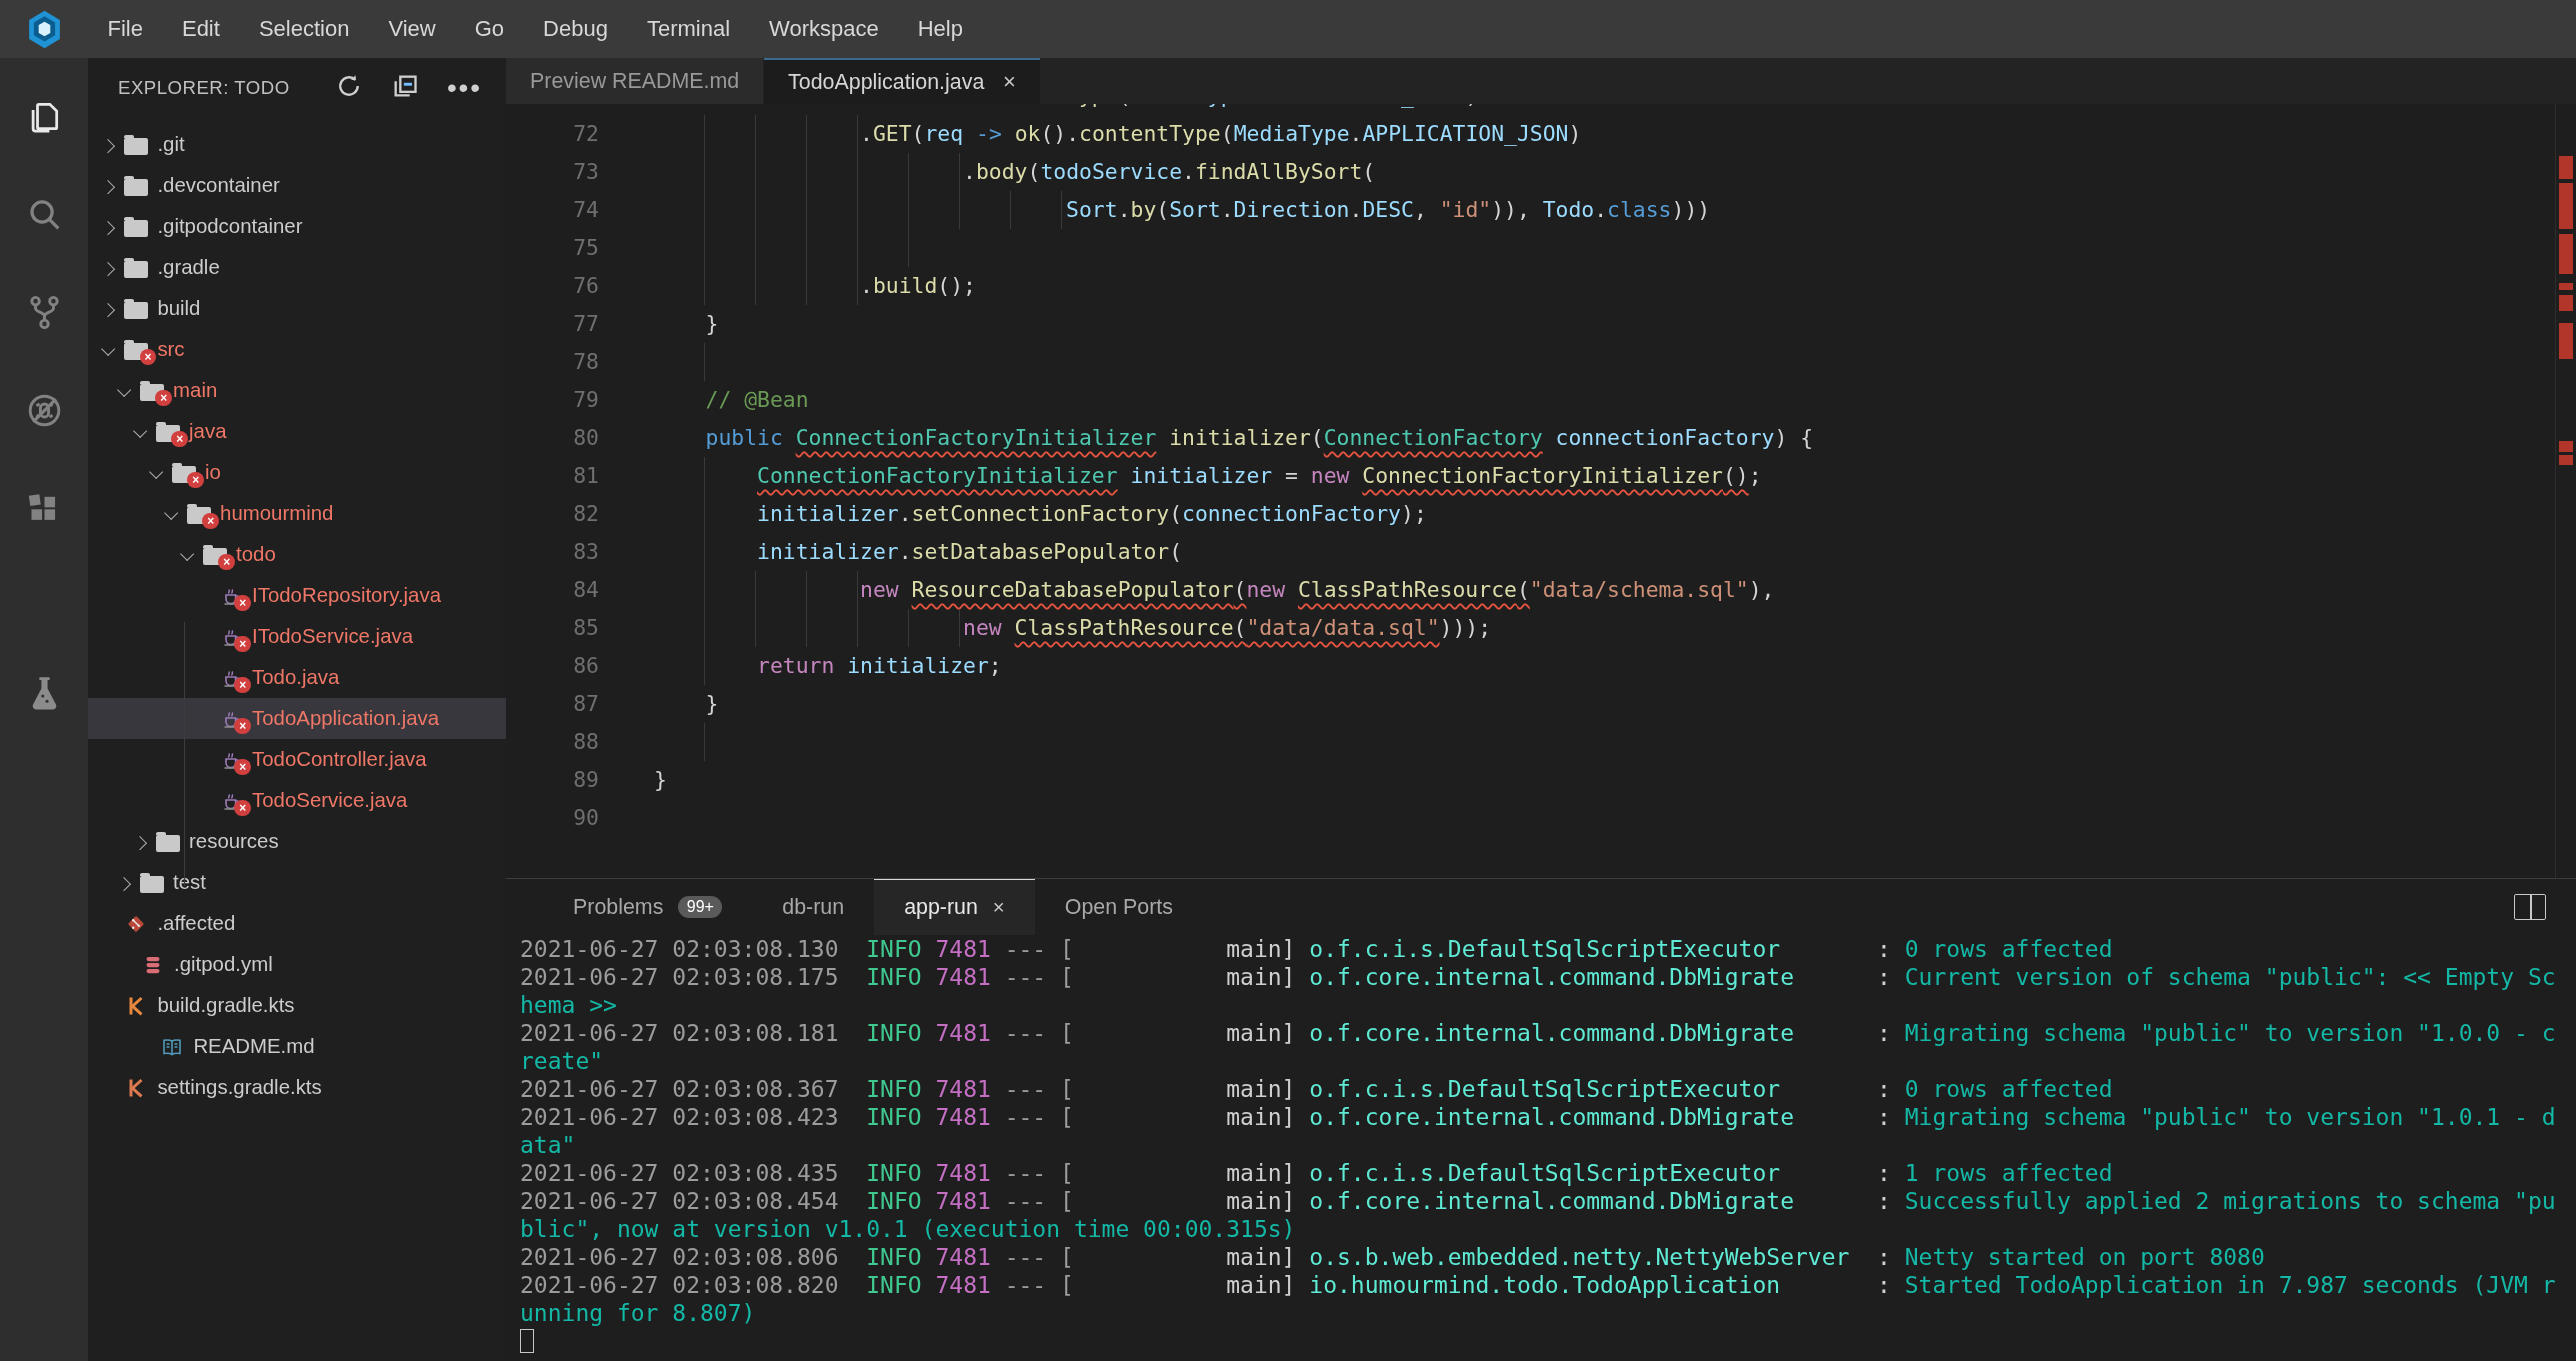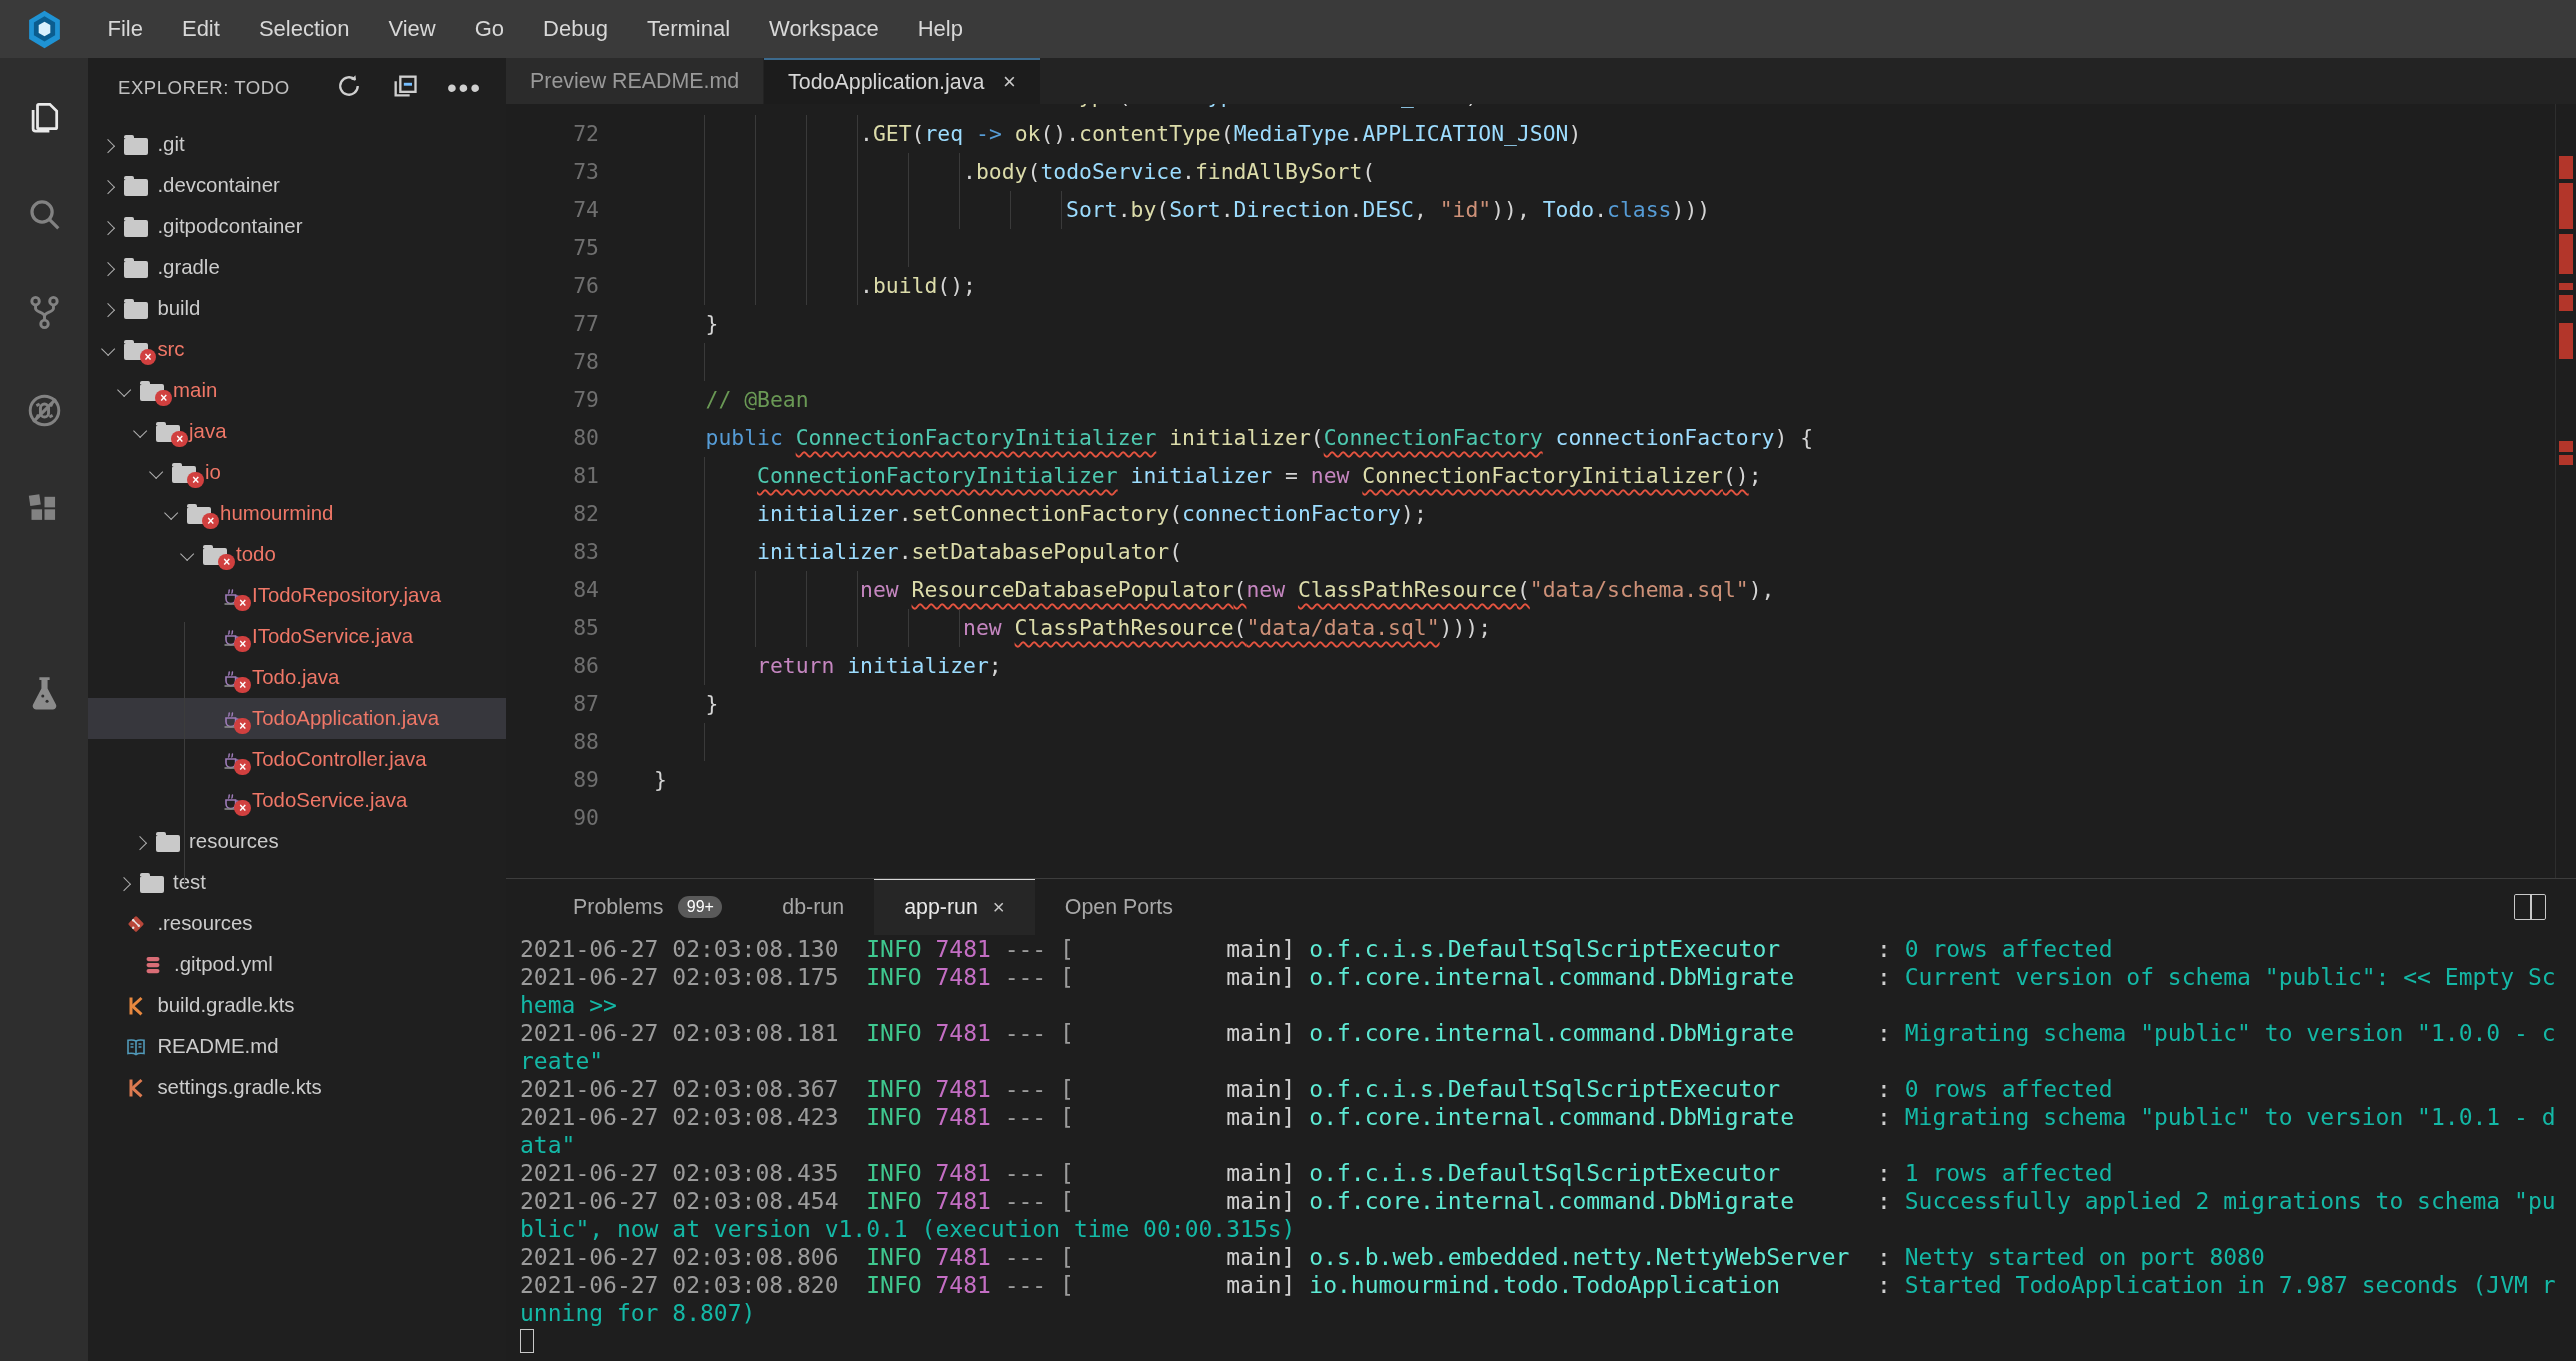--- a/index.html
+++ b/index.html
@@ -384,21 +384,21 @@
         <span class="chev"></span>
         <span class="ticon">
           <svg viewBox="0 0 24 24" width="24" height="24">
             <rect x="6.2" y="6.2" width="11.6" height="11.6" rx="1.5" transform="rotate(45 12 12)" fill="#b8473a"></rect>
             <line x1="9.5" y1="8.5" x2="14.5" y2="13.5" stroke="#e9e9e9" stroke-width="1.4"></line>
             <circle cx="9.2" cy="8.2" r="1.2" fill="#e9e9e9"></circle>
             <circle cx="14.8" cy="13.8" r="1.2" fill="#e9e9e9"></circle>
             <circle cx="9.2" cy="15.8" r="1.2" fill="#e9e9e9"></circle>
           </svg>
         </span>
-        <span>.resources</span>
+        <span>.affected</span>
       </div>
       <div class="row" style="padding-left: 26px;">
         <span class="chev"></span>
         <span class="ticon">
           <svg viewBox="0 0 24 24" width="24" height="24" fill="#d96d76">
             <rect x="5.5" y="4" width="13" height="4.2" rx="2.1"></rect>
             <rect x="5.5" y="10" width="13" height="4.2" rx="2.1"></rect>
             <rect x="5.5" y="16" width="13" height="4.2" rx="2.1"></rect>
           </svg>
         </span>
@@ -407,21 +407,21 @@
       <div class="row" style="padding-left: 9.3px;">
         <span class="chev"></span>
         <span class="ticon">
           <svg viewBox="0 0 24 24" width="24" height="24" fill="none" stroke="#e8883f" stroke-width="3">
             <path d="M7 3.5v17"></path>
             <path d="M17.5 4l-9 8.2 9 8.2"></path>
           </svg>
         </span>
         <span>build.gradle.kts</span>
       </div>
-      <div class="row" style="padding-left: 9.3px;">
+      <div class="row" style="padding-left: 9.3px; margin-left: 36px;">
         <span class="chev"></span>
         <span class="ticon">
           <svg viewBox="0 0 24 24" width="24" height="24" fill="none" stroke="#519aba" stroke-width="1.6">
             <path d="M12 6.2C10 4.8 7 4.8 4 5.3v13.2c3-.5 6-.4 8 1 2-1.4 5-1.5 8-1V5.3c-3-.5-6-.5-8 .9z"></path>
             <line x1="12" y1="6.2" x2="12" y2="19.5"></line>
             <path d="M6.5 9h3M6.5 12h3M14.5 9h3M14.5 12h3" stroke-width="1.3"></path>
           </svg>
         </span>
         <span>README.md</span>
       </div>

